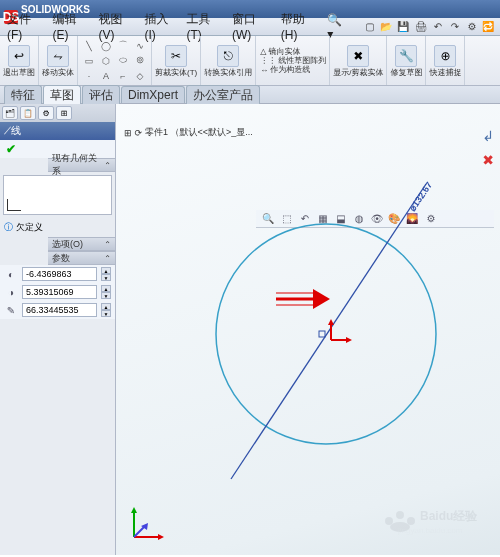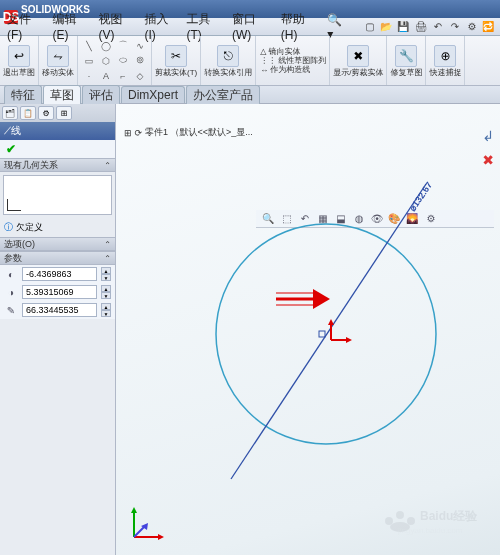--- a/index.html
+++ b/index.html
@@ -24,21 +24,21 @@
 .tab.active { background: #f0f4fa; }
 .view-toolbar { position: absolute; top: 106px; left: 140px; right: 6px; height: 18px; background: rgba(240,244,250,.9); display: flex; align-items: center; gap: 4px; padding: 0 6px; border-bottom: 1px solid #c0c8d4; }
 .vt-icon { width: 14px; height: 14px; display: flex; align-items: center; justify-content: center; font-size: 10px; color: #556; }
 .main { display: flex; height: 451px; position: relative; }
 .left-panel { width: 116px; background: #e8ecf2; border-right: 1px solid #b0b8c8; display: flex; flex-direction: column; }
 .lp-tabs { height: 18px; background: linear-gradient(#d8dee8, #c8d0dc); display: flex; gap: 2px; padding: 2px; }
 .lp-tab { width: 16px; height: 14px; background: #f0f4fa; border: 1px solid #a8b4c8; border-radius: 2px; display: flex; align-items: center; justify-content: center; font-size: 8px; }
 .lp-header { height: 18px; background: linear-gradient(#6080b0, #4060a0); color: #fff; font-size: 10px; display: flex; align-items: center; padding: 0 4px; }
 .lp-ok { height: 18px; display: flex; align-items: center; padding: 0 6px; background: #f0f4fa; }
 .check { color: #0a0; font-size: 12px; font-weight: bold; }
-.lp-section-hdr { height: 14px; background: linear-gradient(#d8dee8, #c0c8d6); font-size: 9px; color: #333; padding: 1px 4px; display: flex; align-items: center; justify-content: space-between; border-top: 1px solid #b0b8c8; border-bottom: 1px solid #b0b8c8; }
+.lp-section-hdr { height: 14px; background: linear-gradient(#d8dee8, #c0c8d6); font-size: 9px; color: #333; padding: 1px 4px; display: flex; align-items: center; justify-content: space-between; border-top: 1px solid #b0b8c8; border-bottom: 1px solid #b0b8c8; margin-left: 48px; }
 .chev { font-size: 8px; }
 .lp-white { background: #fff; height: 40px; margin: 3px; border: 1px solid #b0b8c8; padding: 3px; display: flex; align-items: end; }
 .perp { width: 14px; height: 12px; border-left: 1.5px solid #333; border-bottom: 1.5px solid #333; }
 .lp-check-row { padding: 3px 4px; display: flex; align-items: center; gap: 3px; font-size: 9px; }
 .chk { width: 10px; height: 10px; border: 1px solid #888; background: #fff; }
 .lp-param { display: flex; align-items: center; gap: 4px; padding: 2px 4px; background: #f0f4fa; }
 .param-icon { width: 14px; height: 14px; display: flex; align-items: center; justify-content: center; font-size: 10px; color: #556; }
 .param-input { flex: 1; height: 14px; background: #fff; border: 1px solid #a8b4c8; font-size: 9px; padding: 0 3px; display: flex; align-items: center; }
 .spinner { display: flex; flex-direction: column; }
 .spin-btn { width: 10px; height: 7px; background: #e0e6f0; border: 1px solid #a8b4c8; font-size: 5px; display: flex; align-items: center; justify-content: center; }

